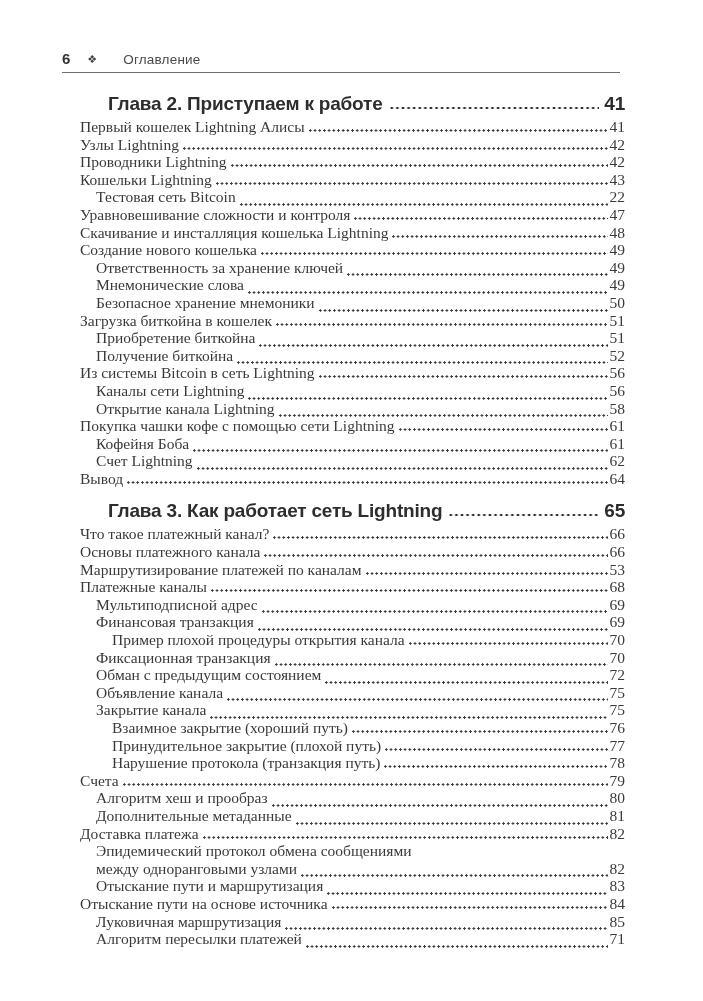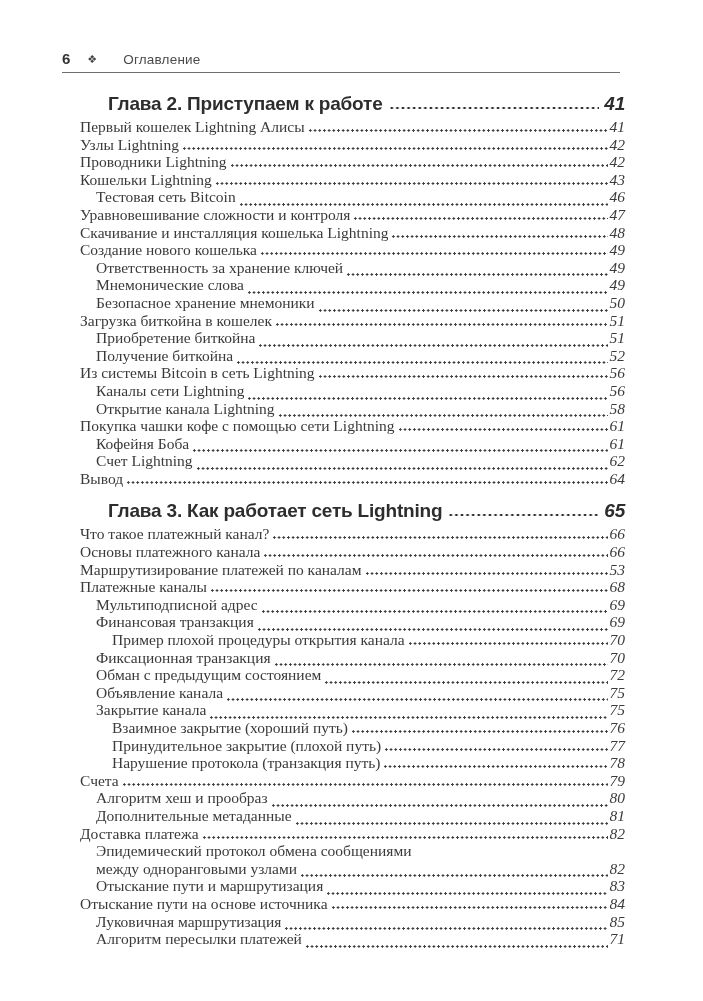--- a/index.html
+++ b/index.html
@@ -72,21 +72,20 @@
     min-width: 10px;
     height: 3px;
     margin: 0 2px 0 3px;
     background-image: radial-gradient(circle, #3d3d3d 1px, rgba(0,0,0,0) 1.25px);
     background-size: 4.7px 3px;
     background-repeat: repeat-x;
     background-position: left bottom;
   }
   .page-num {
     flex: 0 0 auto;
-    font-style: italic;
   }
   
   .entry.heading {
     font-family: "Liberation Sans", "DejaVu Sans", sans-serif;
     font-weight: 700;
     font-size: 19px;
     line-height: 22px;
     color: #2d2d2d;
     letter-spacing: -0.2px;
     margin-bottom: 3px;
@@ -143,21 +142,21 @@
 
   <div class="entry l1">
     <span class="title">Кошельки Lightning</span>
     <span class="leader"></span>
     <span class="page-num">43</span>
   </div>
 
   <div class="entry l2">
     <span class="title">Тестовая сеть Bitcoin</span>
     <span class="leader"></span>
-    <span class="page-num">46</span>
+    <span class="page-num">22</span>
   </div>
 
   <div class="entry l1">
     <span class="title">Уравновешивание сложности и контроля</span>
     <span class="leader"></span>
     <span class="page-num">47</span>
   </div>
 
   <div class="entry l1">
     <span class="title">Скачивание и инсталляция кошелька Lightning</span>

